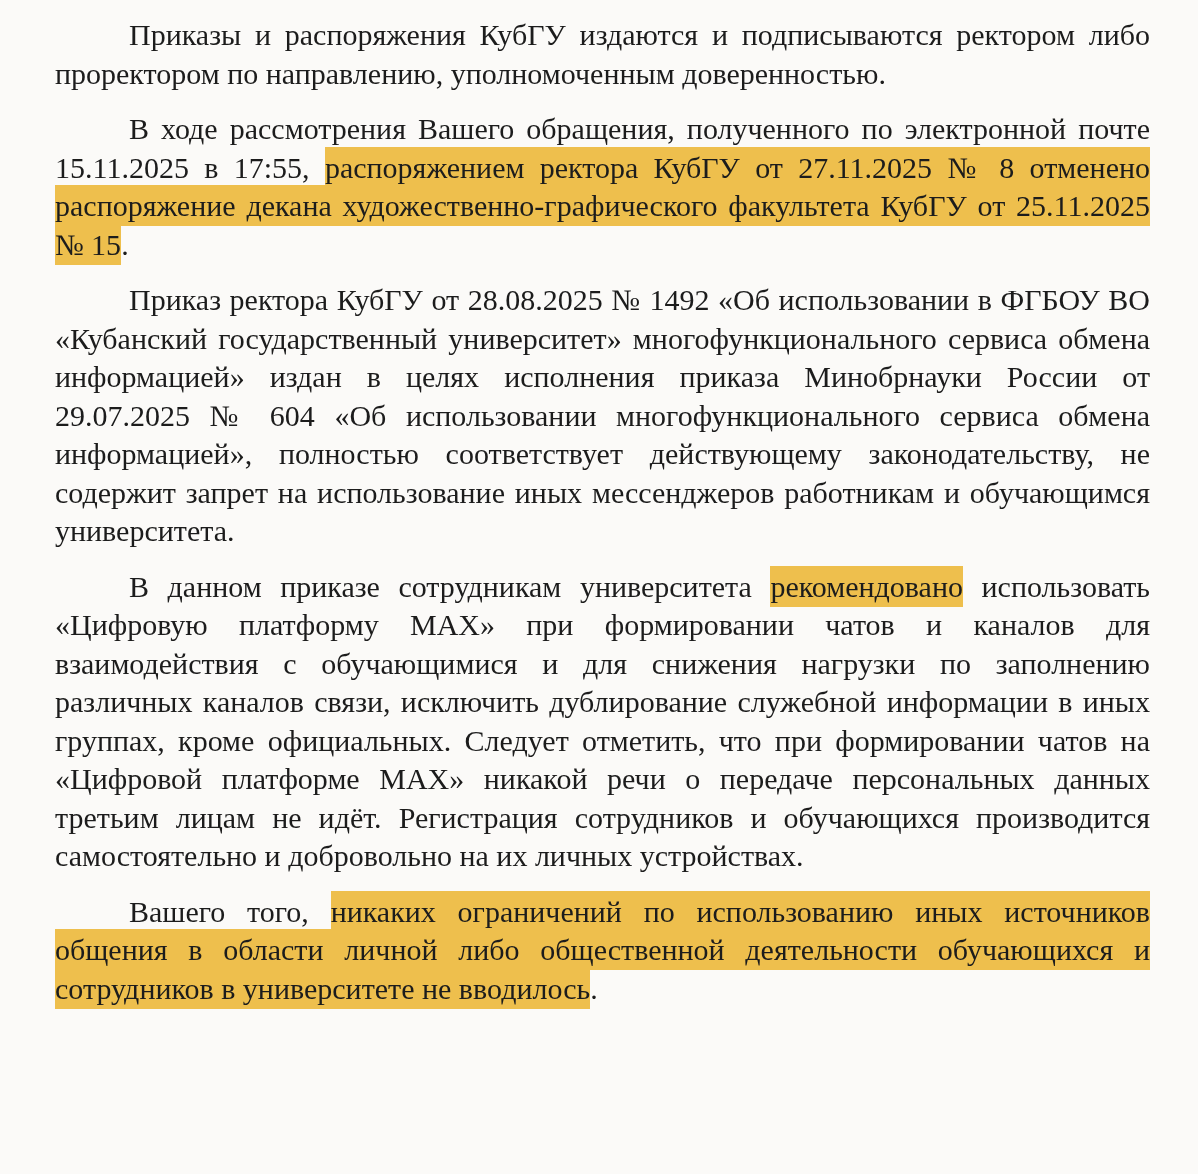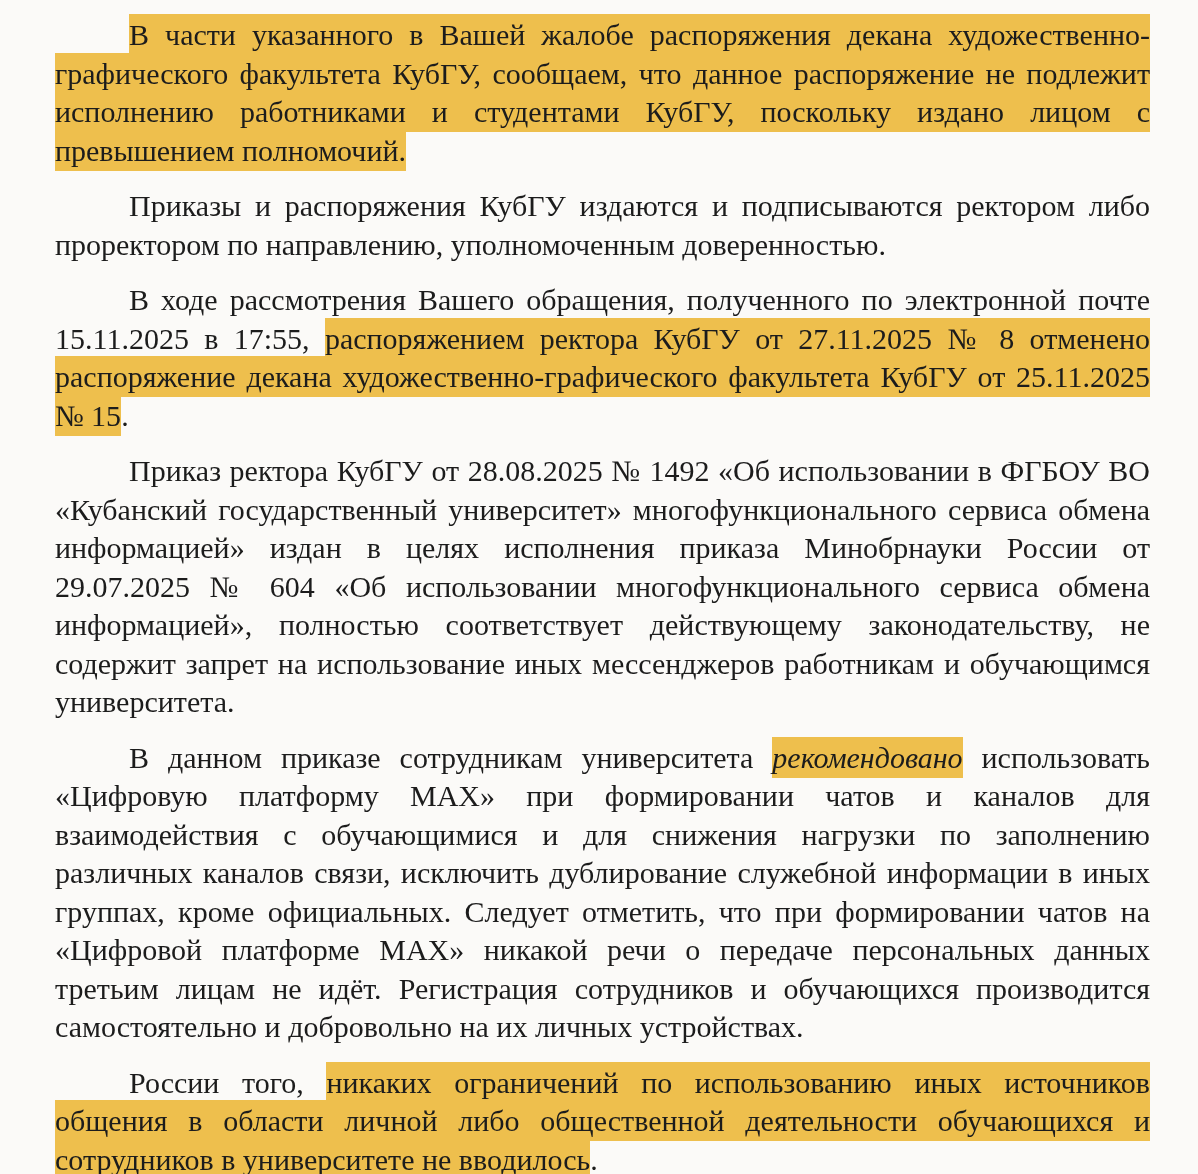--- a/index.html
+++ b/index.html
@@ -26,28 +26,26 @@
     text-indent: 74px;
   }
   .seg { }
   .seg.hl {
     background: #eebf4d;
     padding: 4px 0;
     -webkit-box-decoration-break: clone;
     box-decoration-break: clone;
   }
   .seg.it {
-    font-style: italic;
   }
 </style>
 </head>
 <body>
 
 <div class="page" style="background: rgb(251, 250, 248); color: rgb(28, 28, 28);">
   <div id="doc-body">
-      <p><span class="seg hl" style="background: rgb(238, 191, 77);">В части указанного в Вашей жалобе распоряжения декана художественно-графического факультета КубГУ, сообщаем, что данное распоряжение не подлежит исполнению работниками и студентами КубГУ, поскольку издано лицом с превышением полномочий.</span></p>
       <p><span class="seg">Приказы и распоряжения КубГУ издаются и подписываются ректором либо проректором по направлению, уполномоченным доверенностью.</span></p>
       <p><span class="seg">В ходе рассмотрения Вашего обращения, полученного по электронной почте 15.11.2025 в 17:55, </span><span class="seg hl" style="background: rgb(238, 191, 77);">распоряжением ректора КубГУ от 27.11.2025 № 8 отменено распоряжение декана художественно-графического факультета КубГУ от 25.11.2025 № 15</span><span class="seg">.</span></p>
       <p><span class="seg">Приказ ректора КубГУ от 28.08.2025 № 1492 «Об использовании в ФГБОУ ВО «Кубанский государственный университет» многофункционального сервиса обмена информацией» издан в целях исполнения приказа Минобрнауки России от 29.07.2025 № 604 «Об использовании многофункционального сервиса обмена информацией», полностью соответствует действующему законодательству, не содержит запрет на использование иных мессенджеров работникам и обучающимся университета.</span></p>
       <p><span class="seg">В данном приказе сотрудникам университета </span><span class="seg hl it" style="background: rgb(238, 191, 77);">рекомендовано</span><span class="seg"> использовать «Цифровую платформу МАХ» при формировании чатов и каналов для взаимодействия с обучающимися и для снижения нагрузки по заполнению различных каналов связи, исключить дублирование служебной информации в иных группах, кроме официальных. Следует отметить, что при формировании чатов на «Цифровой платформе МАХ» никакой речи о передаче персональных данных третьим лицам не идёт. Регистрация сотрудников и обучающихся производится самостоятельно и добровольно на их личных устройствах.</span></p>
-      <p><span class="seg">России того, </span><span class="seg hl" style="background: rgb(238, 191, 77);">никаких ограничений по использованию иных источников общения в области личной либо общественной деятельности обучающихся и сотрудников в университете не вводилось</span><span class="seg">.</span></p>
+      <p><span class="seg">Вашего того, </span><span class="seg hl" style="background: rgb(238, 191, 77);">никаких ограничений по использованию иных источников общения в области личной либо общественной деятельности обучающихся и сотрудников в университете не вводилось</span><span class="seg">.</span></p>
     </div>
 </div>
 
 </body></html>

